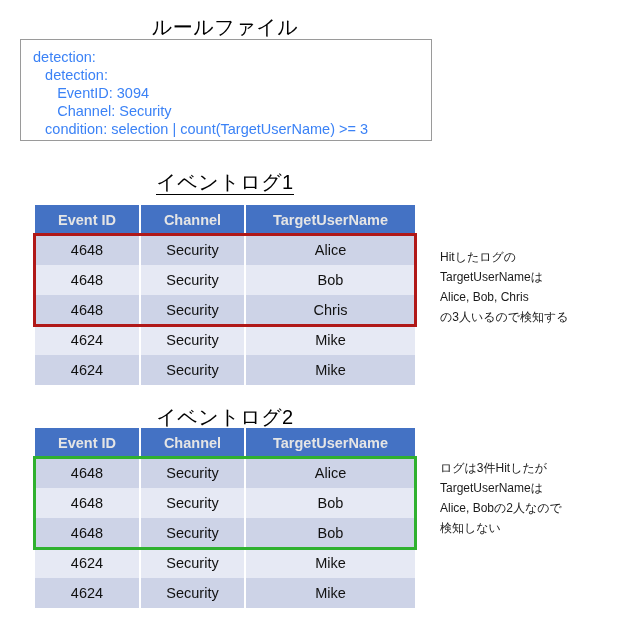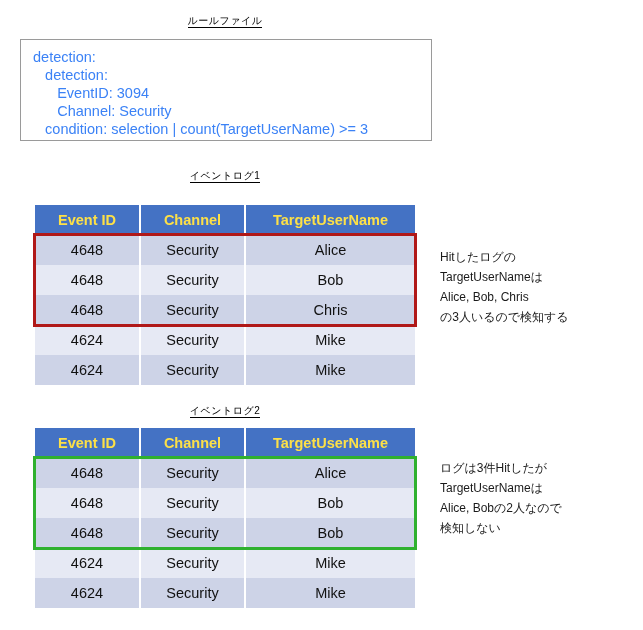--- a/index.html
+++ b/index.html
@@ -15,21 +15,21 @@
     position: relative;
     overflow: hidden;
   }
 
   
   .section-title {
     position: absolute;
     left: 35px;
     width: 380px;
     text-align: center;
-    font-size: 10px;
+    font-size: 20px;
     color: #000000;
     letter-spacing: .5px;
     white-space: nowrap;
   }
   .section-title span {
     border-bottom: 1px solid #000000;
     padding-bottom: 1px;
   }
 
   #rule-title   { top: 14px; }
@@ -65,21 +65,21 @@
   }
   #log-table-1 { top: 205px; }
   #log-table-2 { top: 428px; }
 
   .log-table col.c-id   { width: 105px; }
   .log-table col.c-ch   { width: 105px; }
   .log-table col.c-usr  { width: 170px; }
 
   .log-table thead th {
     background: #4472C4;
-    color: #fde047;
+    color: #e5e5e5;
     font-size: 14.5px;
     font-weight: bold;
     height: 30px;
     text-align: center;
     border-left: 2px solid #ffffff;
     border-right: 2px solid #ffffff;
     padding: 0;
     white-space: nowrap;
   }
   .log-table thead th:first-child { border-left: none; }

